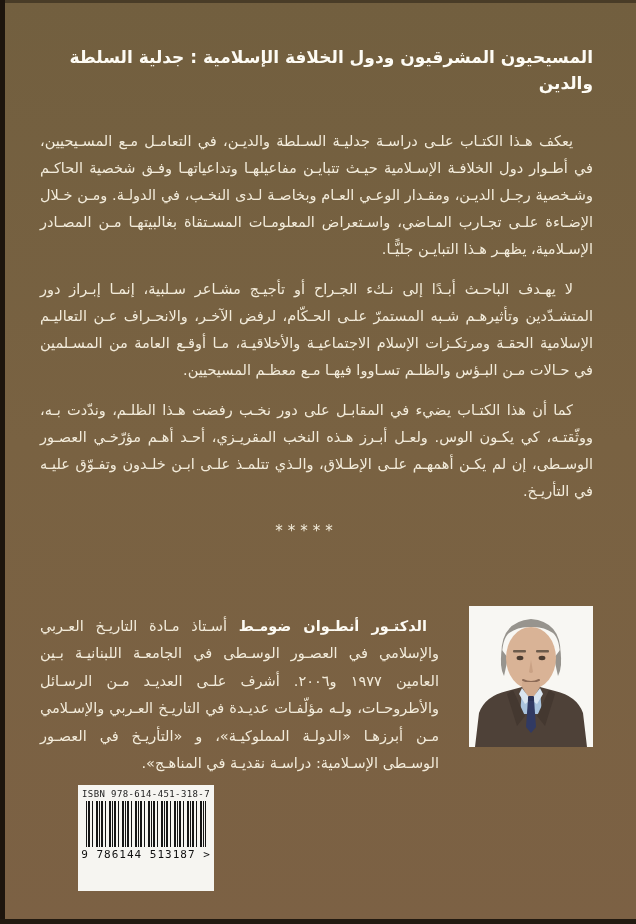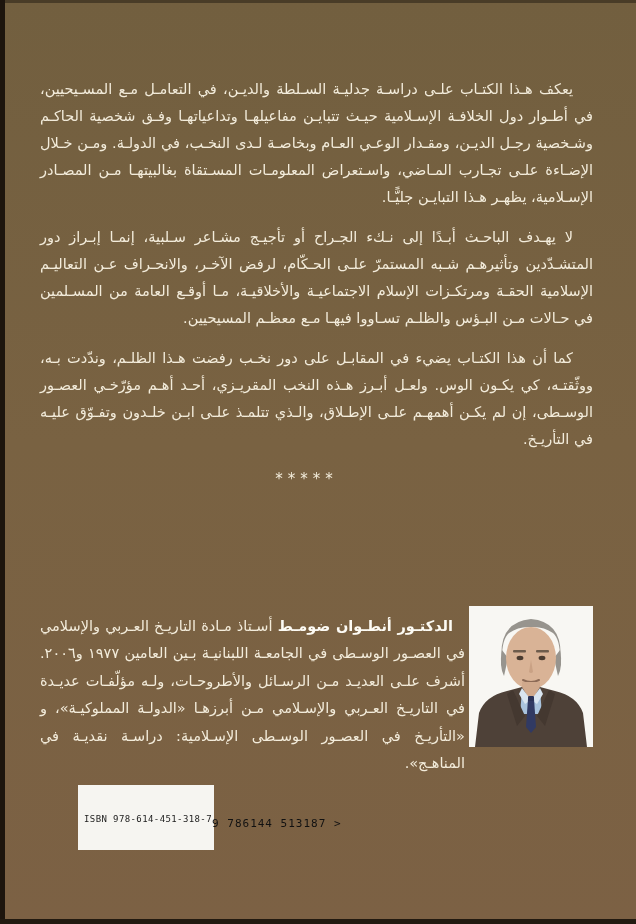--- a/index.html
+++ b/index.html
@@ -26,59 +26,60 @@
     text-align:right;letter-spacing:.2px;line-height:26px;
   }
   .body-text{margin-top:32px;font-size:14.5px;line-height:27px;text-align:justify;}
   .body-text p{margin:0 0 13px;text-indent:20px;}
   .divider{
     text-align:center;font-size:15px;letter-spacing:5px;
     margin:4px 0 0;color:#f3ecdb;text-indent:0;
   }
   .bio-row{
     position:absolute;top:598px;right:43px;left:40px;
-    display:flex;align-items:flex-start;gap:4px;
+    display:flex;align-items:flex-start;gap:30px;
     font-size:14.5px;line-height:27.5px;color:#f3ecdb;
   }
   .photo-frame{
     flex:0 0 auto;width:124px;height:141px;margin-top:8px;
     background:#f8f7f3;
   }
   .bio-text{flex:1;text-align:justify;text-indent:12px;}
   .bio-text strong{font-weight:bold;color:#fdfbf4;}
 
   .barcode-box{
-    position:absolute;left:78px;top:785px;width:136px;height:65px;
+    position:absolute;left:78px;top:785px;width:136px;height:106px;
     background:#f6f5f1;box-sizing:border-box;
-    display:flex;flex-direction:row;align-items:center;
+    display:flex;flex-direction:column;align-items:center;
     padding:4px 6px 2px;direction:ltr;
   }
   .isbn-label{
     font-family:"DejaVu Sans Mono",monospace;font-size:9px;color:#1c1c1c;
     letter-spacing:.4px;white-space:nowrap;line-height:10px;
   }
   .bars{
     width:120px;height:46px;margin-top:2px;
     background-image:repeating-linear-gradient(90deg,
       #151515 0 1px,#f6f5f1 1px 2px,
       #151515 2px 4px,#f6f5f1 4px 6px,
       #151515 6px 7px,#f6f5f1 7px 10px,
       #151515 10px 12px,#f6f5f1 12px 13px);
   }
   .barcode-number{
     font-family:"DejaVu Sans Mono",monospace;font-size:11px;color:#111;
-    letter-spacing:1px;white-space:nowrap;line-height:14px;margin-top:11px;
+    letter-spacing:1px;white-space:nowrap;line-height:14px;margin-top:1px;
   }
 </style>
 </head>
 <body>
 
 <div class="cover">
 
   <div class="content">
+    <div class="title">المسيحيون المشرقيون ودول الخلافة الإسلامية : جدلية السلطة والدين</div>
 
     <div class="body-text">
       <p>يعكف هـذا الكتـاب علـى دراسـة جدليـة السـلطة والديـن، في التعامـل مـع المسـيحيين، في أطـوار دول الخلافـة الإسـلامية حيـث تتبايـن مفاعيلهـا وتداعياتهـا وفـق شخصية الحاكـم وشـخصية رجـل الديـن، ومقـدار الوعـي العـام وبخاصـة لـدى النخـب، في الدولـة. ومـن خـلال الإضـاءة علـى تجـارب المـاضي، واسـتعراض المعلومـات المسـتقاة بغالبيتهـا مـن المصـادر الإسـلامية، يظهـر هـذا التبايـن جليًّـا.</p>
       <p>لا يهـدف الباحـث أبـدًا إلى نـكء الجـراح أو تأجيـج مشـاعر سـلبية، إنمـا إبـراز دور المتشـدّدين وتأثيرهـم شـبه المستمرّ علـى الحـكّام، لرفض الآخـر، والانحـراف عـن التعاليـم الإسلامية الحقـة ومرتكـزات الإسلام الاجتماعيـة والأخلاقيـة، مـا أوقـع العامة من المسـلمين في حـالات مـن البـؤس والظلـم تسـاووا فيهـا مـع معظـم المسيحيين.</p>
       <p>كما أن هذا الكتـاب يضيء في المقابـل على دور نخـب رفضت هـذا الظلـم، وندّدت بـه، ووثّقتـه، كي يكـون الوس. ولعـل أبـرز هـذه النخب المقريـزي، أحـد أهـم مؤرّخـي العصـور الوسـطى، إن لم يكـن أهمهـم علـى الإطـلاق، والـذي تتلمـذ علـى ابـن خلـدون وتفـوّق عليـه في التأريـخ.</p>
       <p class="divider">*****</p>
     </div>
   </div>
 
   <div class="bio-row">

